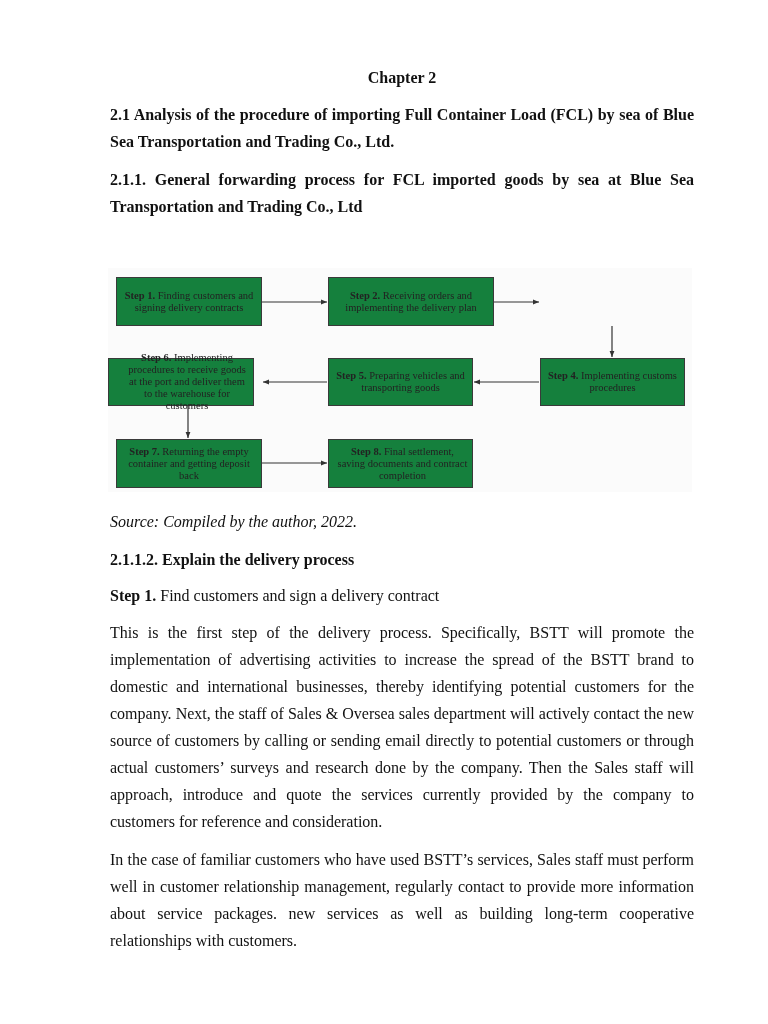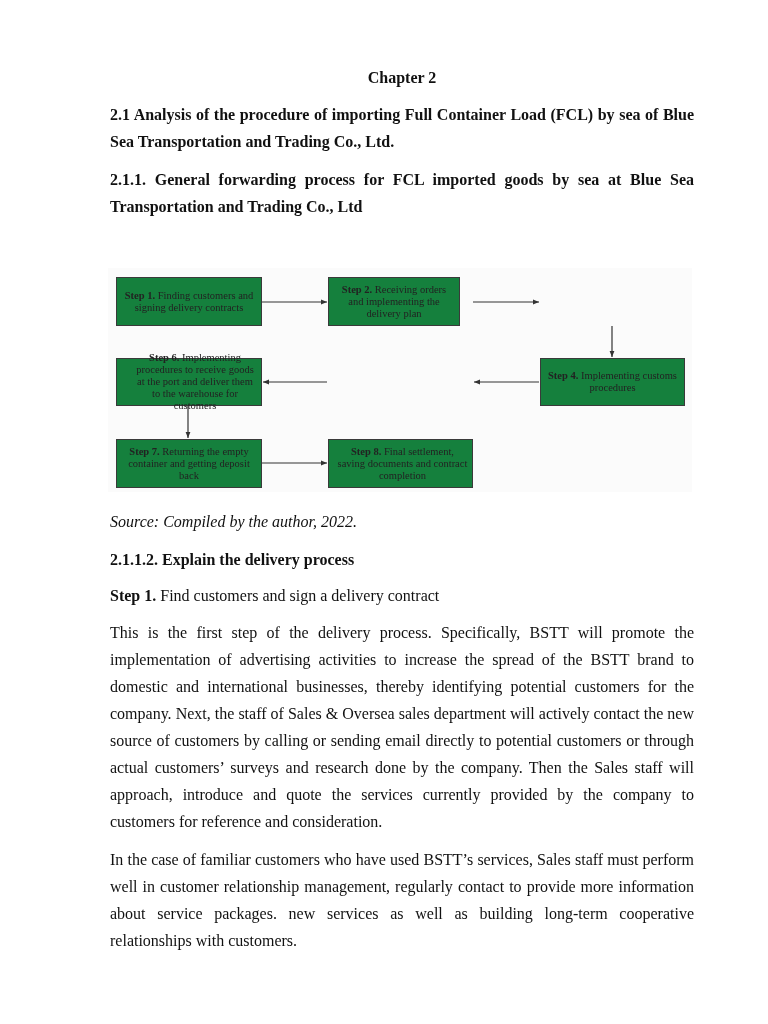--- a/index.html
+++ b/index.html
@@ -97,27 +97,30 @@
       <line x1="219" y1="114" x2="155" y2="114" stroke="#333" stroke-width="1.2" marker-end="url(#ah)"></line>
 
       <line x1="80" y1="138" x2="80" y2="170" stroke="#333" stroke-width="1.2" marker-end="url(#ah)"></line>
 
       <line x1="154" y1="195" x2="219" y2="195" stroke="#333" stroke-width="1.2" marker-end="url(#ah)"></line>
     </svg>
 
     <div class="box" style="left:8px; top:9px; width:146px; height:49px;">
       <span><b>Step 1.</b><span> Finding customers and signing delivery contracts</span></span>
     </div>
-    <div class="box" style="left:220px; top:9px; width:132px; height:49px;">
+    <div class="box" style="left:220px; top:9px; width:166px; height:49px;">
       <span><b>Step 2.</b><span> Receiving orders and implementing the delivery plan</span></span>
     </div>
     <div class="box" style="left:432px; top:90px; width:145px; height:48px;">
       <span><b>Step 4.</b><span> Implementing customs procedures</span></span>
     </div>
-    <div class="box" style="left:8px; top:90px; width:146px; height:48px;padding-left:16px;">
+    <div class="box" style="left:220px; top:90px; width:145px; height:48px;">
+      <span><b>Step 5.</b><span> Preparing vehicles and transporting goods</span></span>
+    </div>
+    <div class="box" style="left:0; top:90px; width:146px; height:48px;padding-left:16px;">
       <span><b>Step 6.</b><span> Implementing procedures to receive goods at the port and deliver them to the warehouse for customers</span></span>
     </div>
     <div class="box" style="left:8px; top:171px; width:146px; height:49px;">
       <span><b>Step 7.</b><span> Returning the empty container and getting deposit back</span></span>
     </div>
     <div class="box" style="left:220px; top:171px; width:145px; height:49px;padding-left:8px;">
       <span><b>Step 8.</b><span> Final settlement, saving documents and contract completion</span></span>
     </div>
   </div>
 

